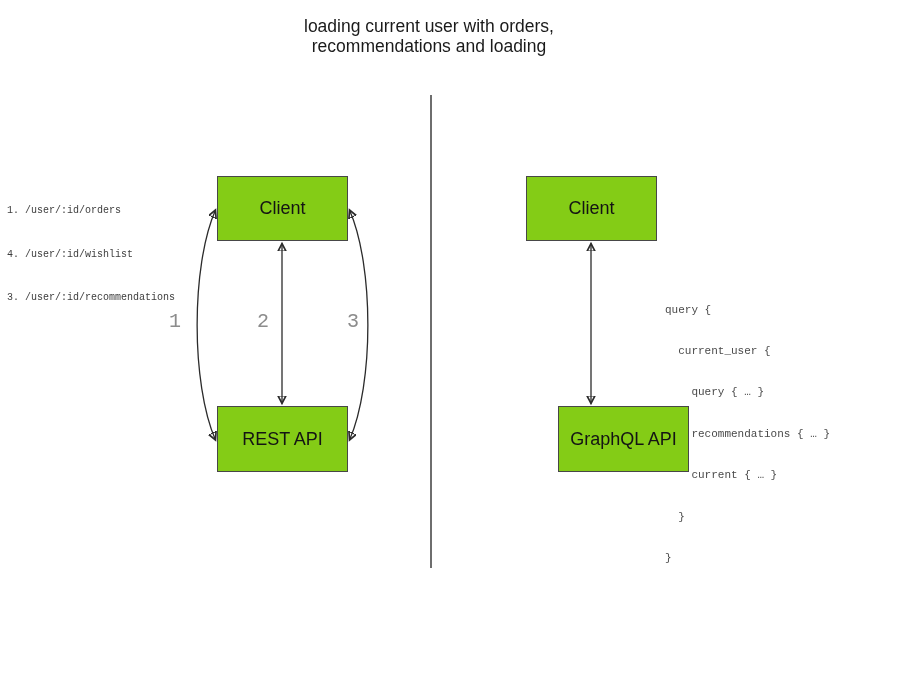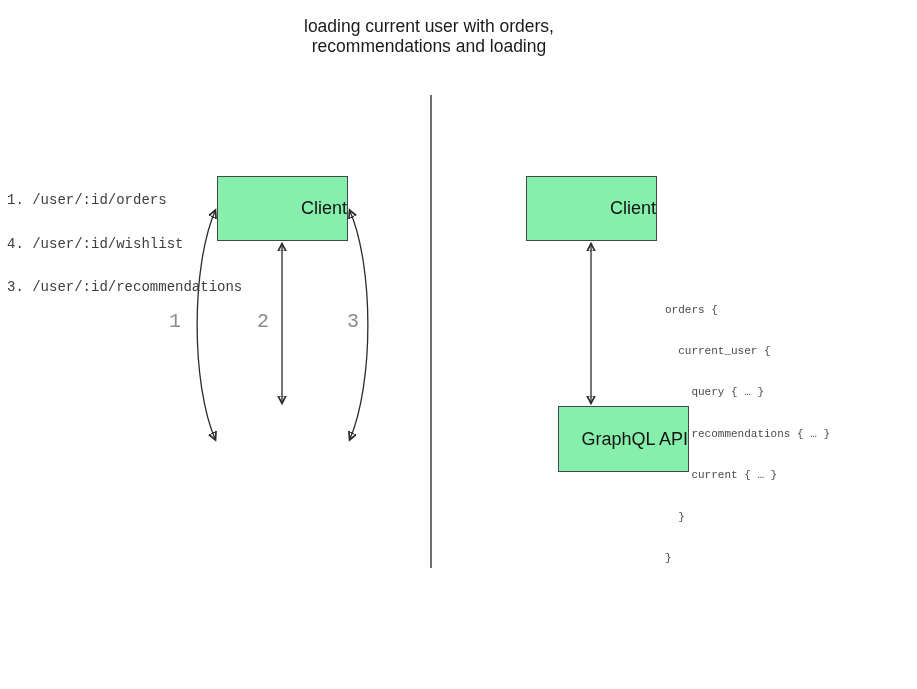--- a/index.html
+++ b/index.html
@@ -28,43 +28,43 @@
   .divider {
     position: absolute;
     left: 430px;
     top: 95px;
     width: 1.5px;
     height: 473px;
     background: #6e6e6e;
   }
   .node {
     position: absolute;
-    background: #86efac;
+    background: #84cc16;
     border: 1px solid #474747;
     display: flex;
     align-items: center;
-    justify-content: flex-end;
+    justify-content: center;
     font-size: 18px;
     color: #141414;
     box-sizing: border-box;
   }
   .node-client-left  { left: 217px; top: 176px; width: 131px; height: 65px; }
   .node-rest         { left: 217px; top: 406px; width: 131px; height: 66px; }
   .node-client-right { left: 526px; top: 176px; width: 131px; height: 65px; }
   .node-graphql      { left: 526px; top: 406px; width: 131px; height: 66px; margin-left: 32px; }
 
   .mono {
     font-family: "Liberation Mono", "DejaVu Sans Mono", monospace;
     white-space: pre;
   }
   .endpoints {
     position: absolute;
     left: 7px;
-    top: 164px;
-    font-size: 14px;
+    top: 175px;
+    font-size: 10px;
     line-height: 14.5px;
     color: #3d3d3d;
   }
   .query {
     position: absolute;
     left: 665px;
     top: 276px;
     font-size: 11px;
     line-height: 13.8px;
     color: #4a4a4a;
@@ -126,34 +126,37 @@
 
   <div class="endpoints mono">
     <div>1. /user/:id/orders</div>
     <div>4. /user/:id/wishlist</div>
     <div>3. /user/:id/recommendations</div>
   </div>
 
   <div class="node node-client-left">
     <span>Client</span>
   </div>
+  <div class="node node-rest">
+    <span>REST API</span>
+  </div>
 
   <div class="arrow-num num-1">1</div>
   <div class="arrow-num num-2">2</div>
   <div class="arrow-num num-3">3</div>
 
   <div class="node node-client-right">
     <span>Client</span>
   </div>
   <div class="node node-graphql">
     <span>GraphQL API</span>
   </div>
 
   <div class="query mono">
-    <div>orders {</div>
+    <div>query {</div>
     <div>  current_user {</div>
     <div>    query { … }</div>
     <div>    recommendations { … }</div>
     <div>    current { … }</div>
     <div>  }</div>
     <div>}</div>
   </div>
 
 </div>
 

